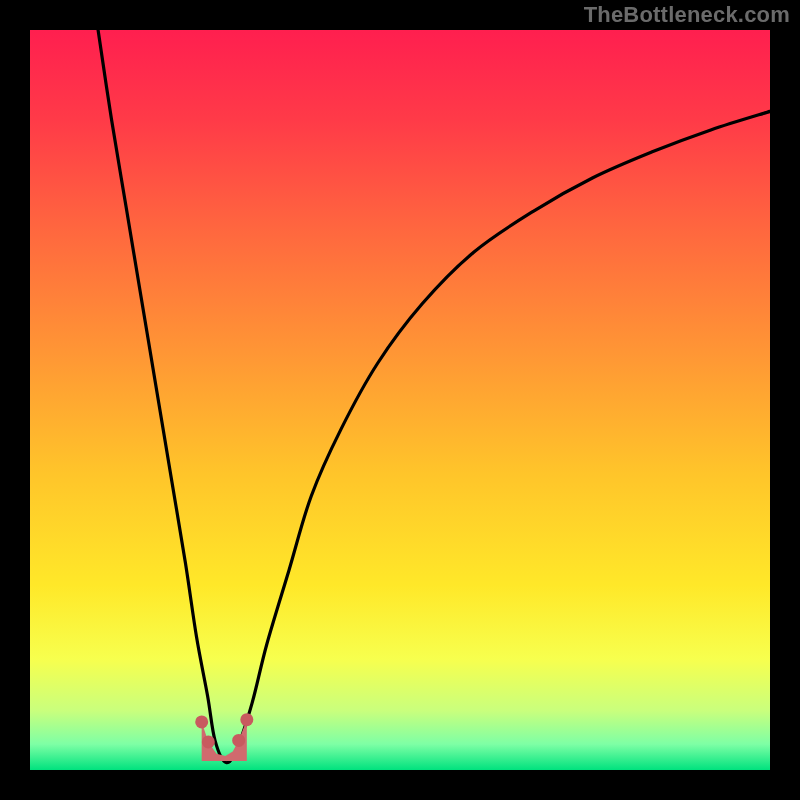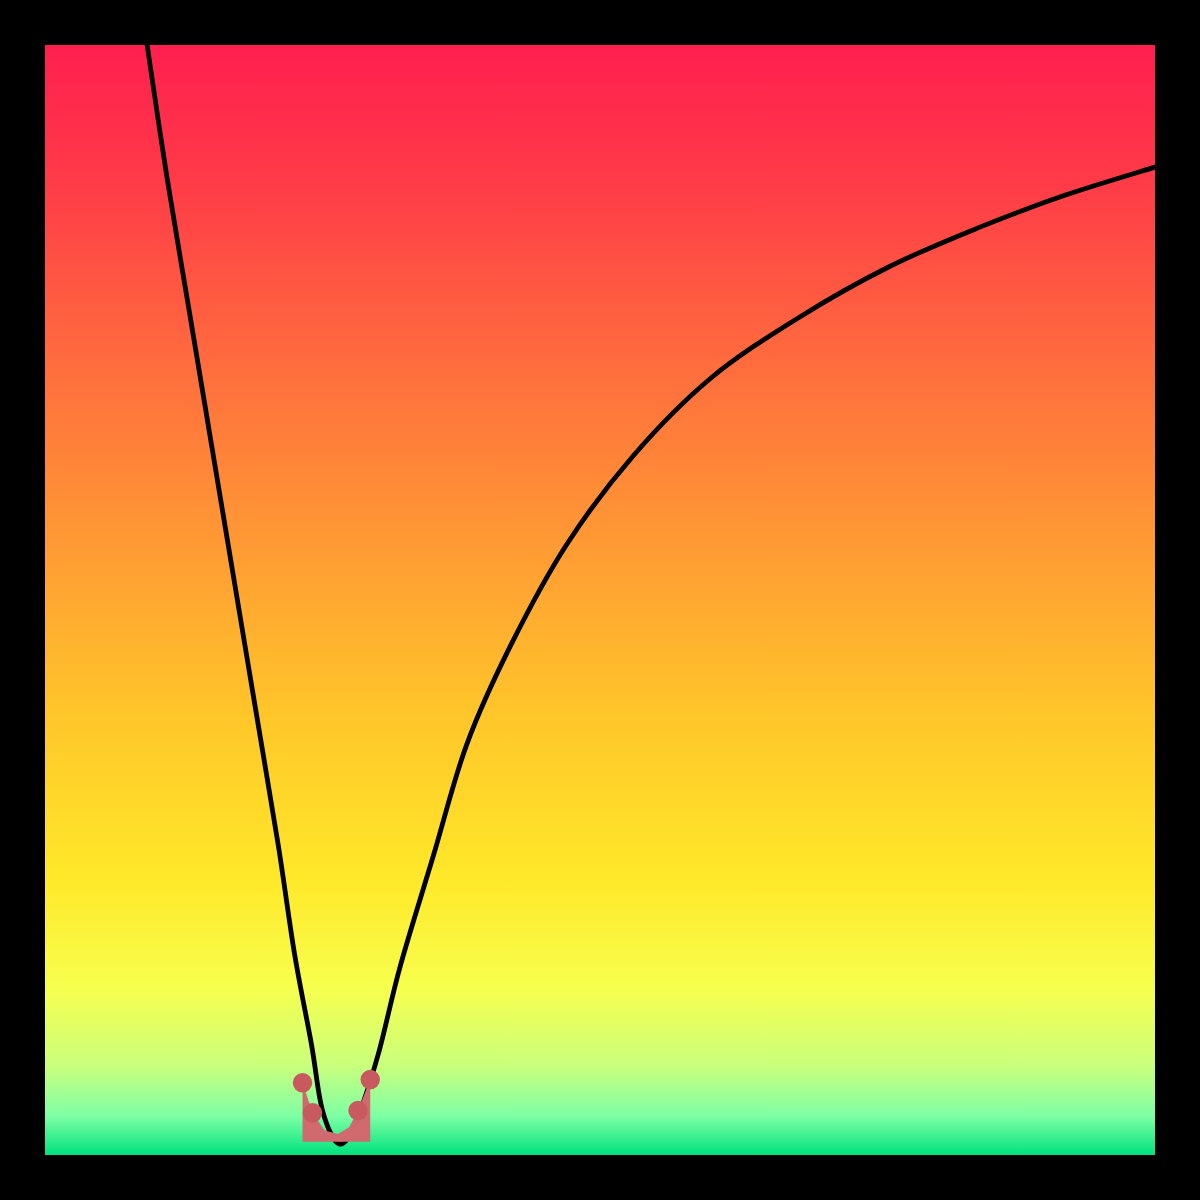--- a/index.html
+++ b/index.html
@@ -28,20 +28,21 @@
   }
   svg {
     position: absolute;
     top: 0;
     left: 0;
   }
 </style>
 </head>
 <body>
 <div class="stage">
+  <div class="watermark">TheBottleneck.com</div>
   <svg id="chart-svg" width="800" height="800" viewBox="0 0 800 800">
       <defs>
         <linearGradient id="bgGrad" x1="0" y1="0" x2="0" y2="1">
           <stop offset="0%" stop-color="#ff1f4f"></stop>
           <stop offset="12%" stop-color="#ff3a48"></stop>
           <stop offset="28.000000000000004%" stop-color="#ff6a3e"></stop>
           <stop offset="45%" stop-color="#ff9a34"></stop>
           <stop offset="60%" stop-color="#ffc52a"></stop>
           <stop offset="75%" stop-color="#ffe829"></stop>
           <stop offset="85%" stop-color="#f7ff4e"></stop>

